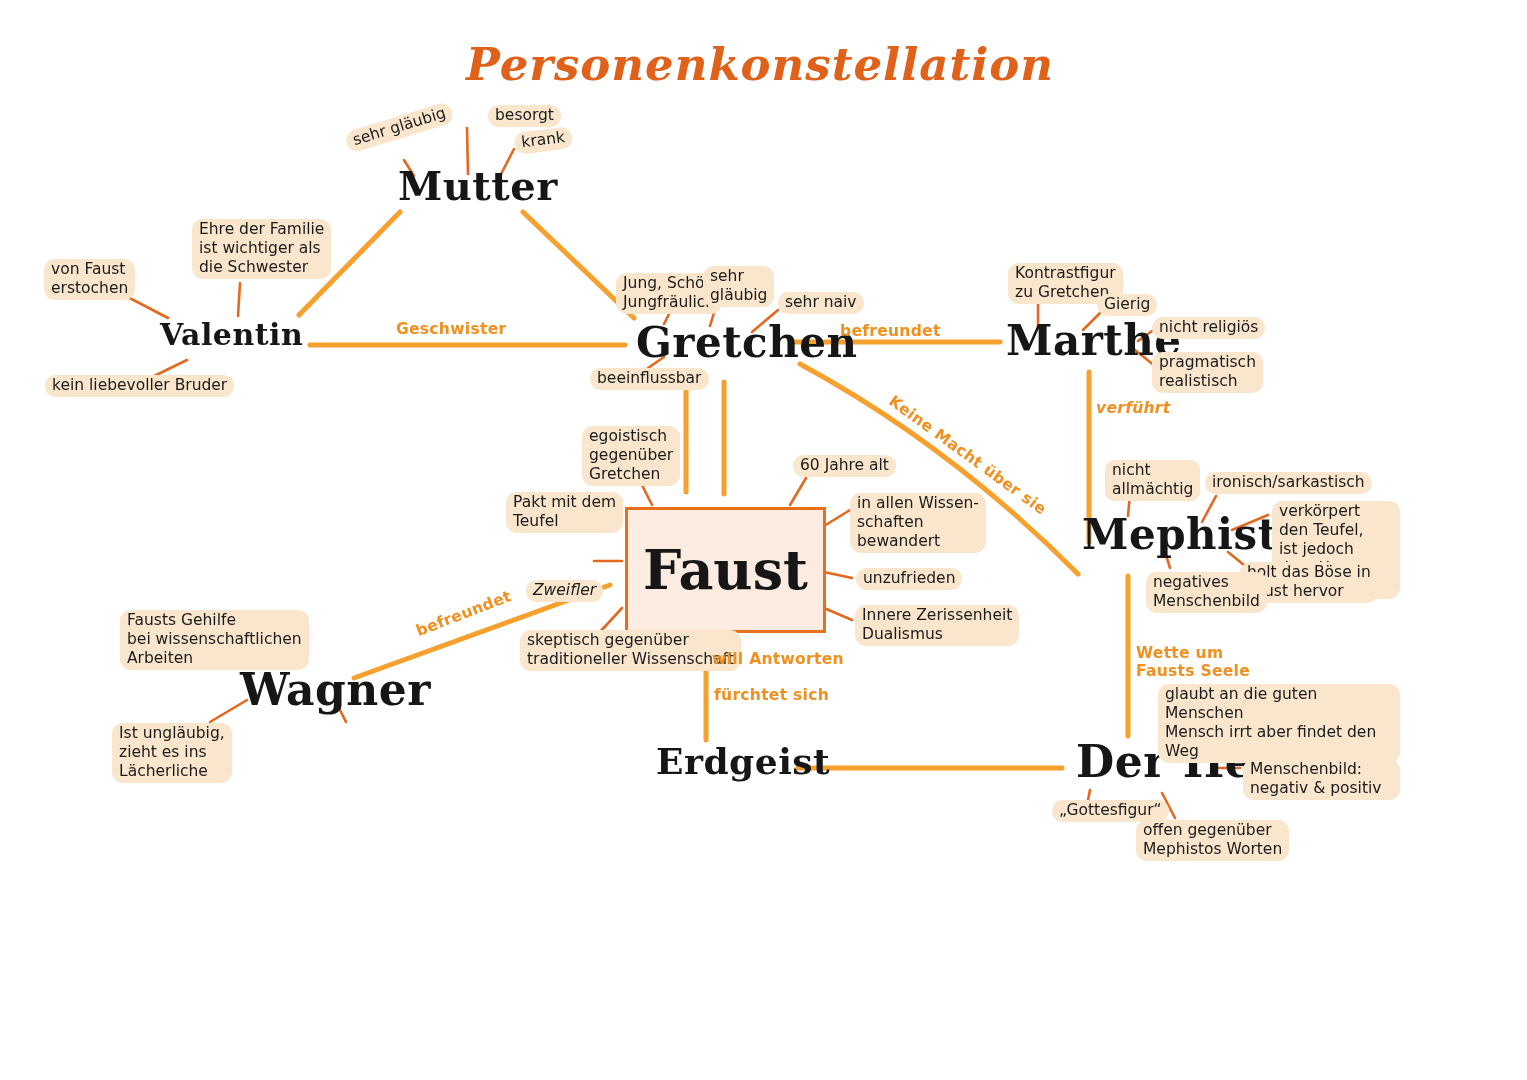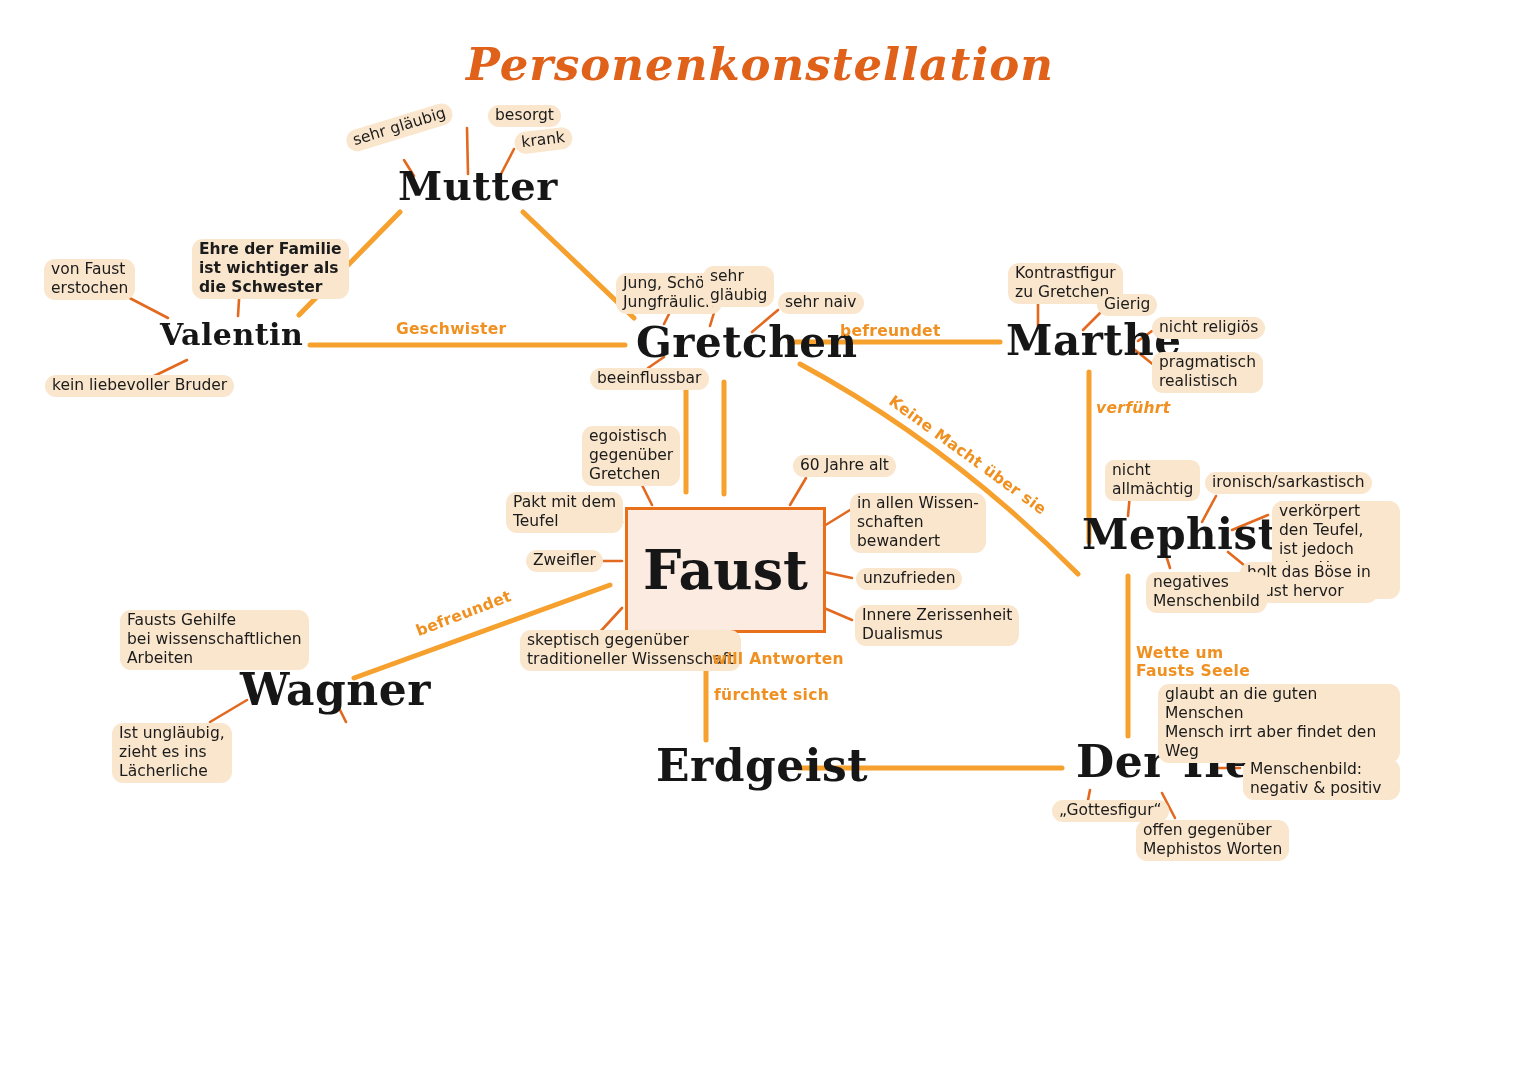--- a/index.html
+++ b/index.html
@@ -95,30 +95,30 @@
 
   <div class="node" style="left:398px;top:162px;font-size:40px;">Mutter</div>
   <div class="node" style="left:160px;top:317px;font-size:30px;">Valentin</div>
   <div class="node" style="left:636px;top:318px;font-size:42px;">Gretchen</div>
   <div class="node" style="left:1006px;top:316px;font-size:42px;">Marthe</div>
   <div class="faust-box">
       <span>Faust</span>
     </div>
   <div class="node" style="left:240px;top:664px;font-size:44px;">Wagner</div>
   <div class="node" style="left:1082px;top:510px;font-size:42px;">Mephisto</div>
-  <div class="node" style="left:656px;top:740px;font-size:44px;">Erdgeist</div>
+  <div class="node" style="left:656px;top:740px;font-size:36px;">Erdgeist</div>
   <div class="node" style="left:1076px;top:736px;font-size:44px;">Der Herr</div>
 
   <div class="attr rot-m17" style="left:350px;top:132px;">sehr gläubig</div>
   <div class="attr" style="left:442px;top:105px;margin-left:46px;">besorgt</div>
   <div class="attr rot-m7" style="left:516px;top:133px;">krank</div>
 
   <div class="attr" style="left:44px;top:259px;">von Faust
 erstochen</div>
-  <div class="attr" style="left:192px;top:239px;font-weight:bold;">Ehre der Familie
+  <div class="attr" style="left:192px;top:219px;">Ehre der Familie
 ist wichtiger als
 die Schwester</div>
   <div class="attr" style="left:45px;top:375px;">kein liebevoller Bruder</div>
 
   <div class="attr" style="left:616px;top:273px;">Jung, Schön
 Jungfräulich</div>
   <div class="attr" style="left:703px;top:266px;">sehr
 gläubig</div>
   <div class="attr" style="left:778px;top:292px;text-align:center;">sehr naiv</div>
   <div class="attr" style="left:590px;top:368px;">beeinflussbar</div>
@@ -128,21 +128,21 @@
   <div class="attr" style="left:1097px;top:294px;">Gierig</div>
   <div class="attr" style="left:1152px;top:317px;">nicht religiös</div>
   <div class="attr" style="left:1152px;top:352px;">pragmatisch
 realistisch</div>
 
   <div class="attr" style="left:582px;top:426px;">egoistisch
 gegenüber
 Gretchen</div>
   <div class="attr" style="left:506px;top:492px;">Pakt mit dem
 Teufel</div>
-  <div class="attr" style="left:526px;top:550px;">Zweifler</div>
+  <div class="attr" style="left:526px;top:580px;font-style:italic;">Zweifler</div>
   <div class="attr" style="left:520px;top:630px;">skeptisch gegenüber
 traditioneller Wissenschaft</div>
   <div class="attr" style="left:793px;top:455px;">60 Jahre alt</div>
   <div class="attr" style="left:850px;top:493px;">in allen Wissen-
 schaften
 bewandert</div>
   <div class="attr" style="left:856px;top:568px;">unzufrieden</div>
   <div class="attr" style="left:120px;top:610px;">Fausts Gehilfe
 bei wissenschaftlichen
 Arbeiten</div>

